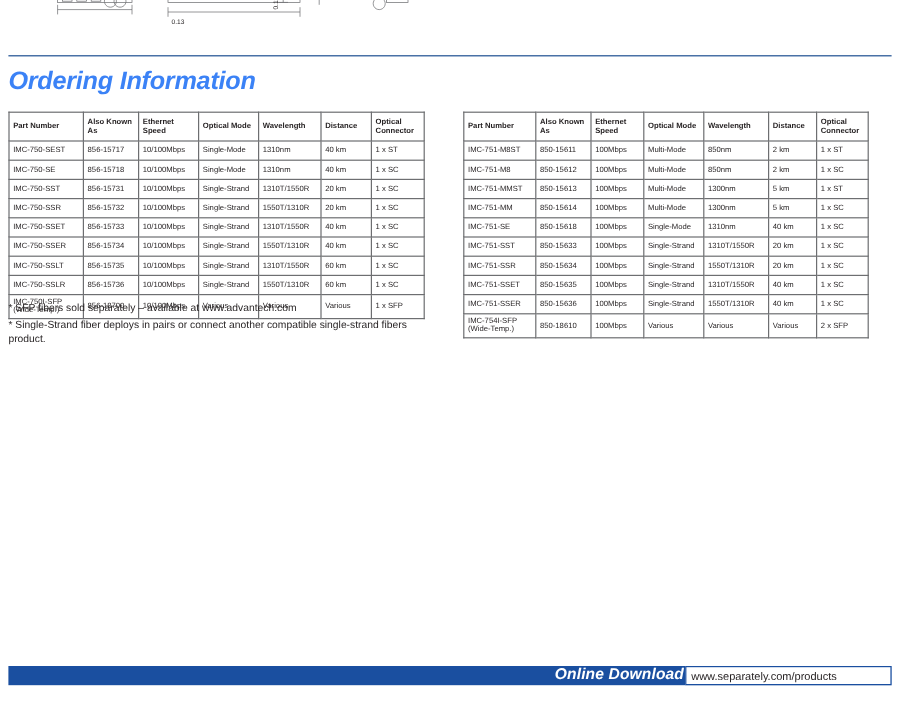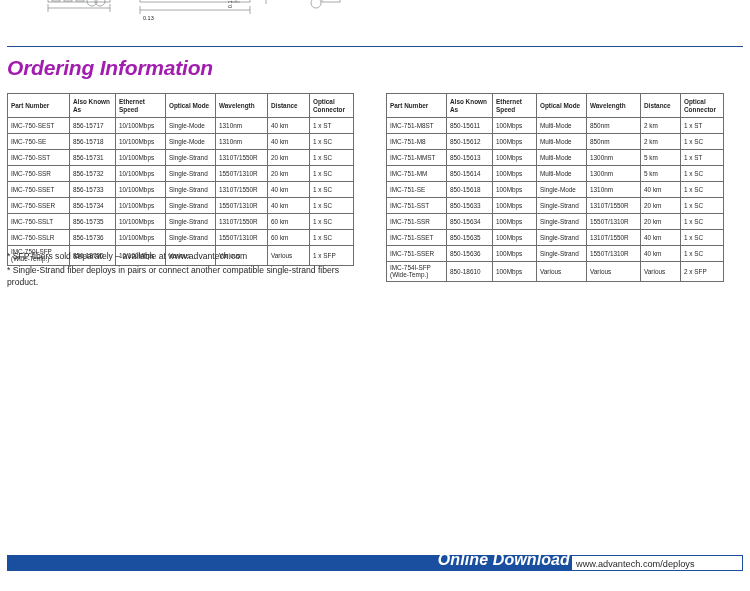--- a/index.html
+++ b/index.html
@@ -37,21 +37,21 @@
   }
 
   
   .section-heading {
     position: absolute;
     top: 56px;
     left: 7px;
     font-size: 21px;
     font-weight: bold;
     font-style: italic;
-    color: #a21caf;
+    color: #3b82f6;
     letter-spacing: -0.2px;
     font-family: "Liberation Sans", sans-serif;
   }
 
   
   table.spec {
     border-collapse: collapse;
     table-layout: fixed;
     font-size: 6.4px;
     line-height: 1.15;
@@ -111,21 +111,21 @@
     bottom: 20px;
     width: 736px;
     height: 16px;
     background: #1a4fa0;
   }
   .footer-label {
     position: absolute;
     right: 180px;
     bottom: 22px;
     color: #ffffff;
-    font-size: 16px;
+    font-size: 13px;
     font-weight: bold;
     font-style: italic;
     letter-spacing: 0.1px;
     text-align: center;
   }
   .footer-url-box {
     position: absolute;
     right: 7px;
     bottom: 20px;
     width: 172px;
@@ -415,13 +415,13 @@
 </div>
 
 <div class="footnotes">
   <p>* SFP fibers sold separately – available at www.advantech.com</p>
   <p>* Single-Strand fiber deploys in pairs or connect another compatible single-strand fibers product.</p>
 </div>
 
 <div class="footer-bar"></div>
 <div class="footer-label">Online Download</div>
 <div class="footer-url-box"></div>
-<div class="footer-url">www.advantech.com/deploys</div>
+<div class="footer-url">www.separately.com/products</div>
 
 </body></html>

